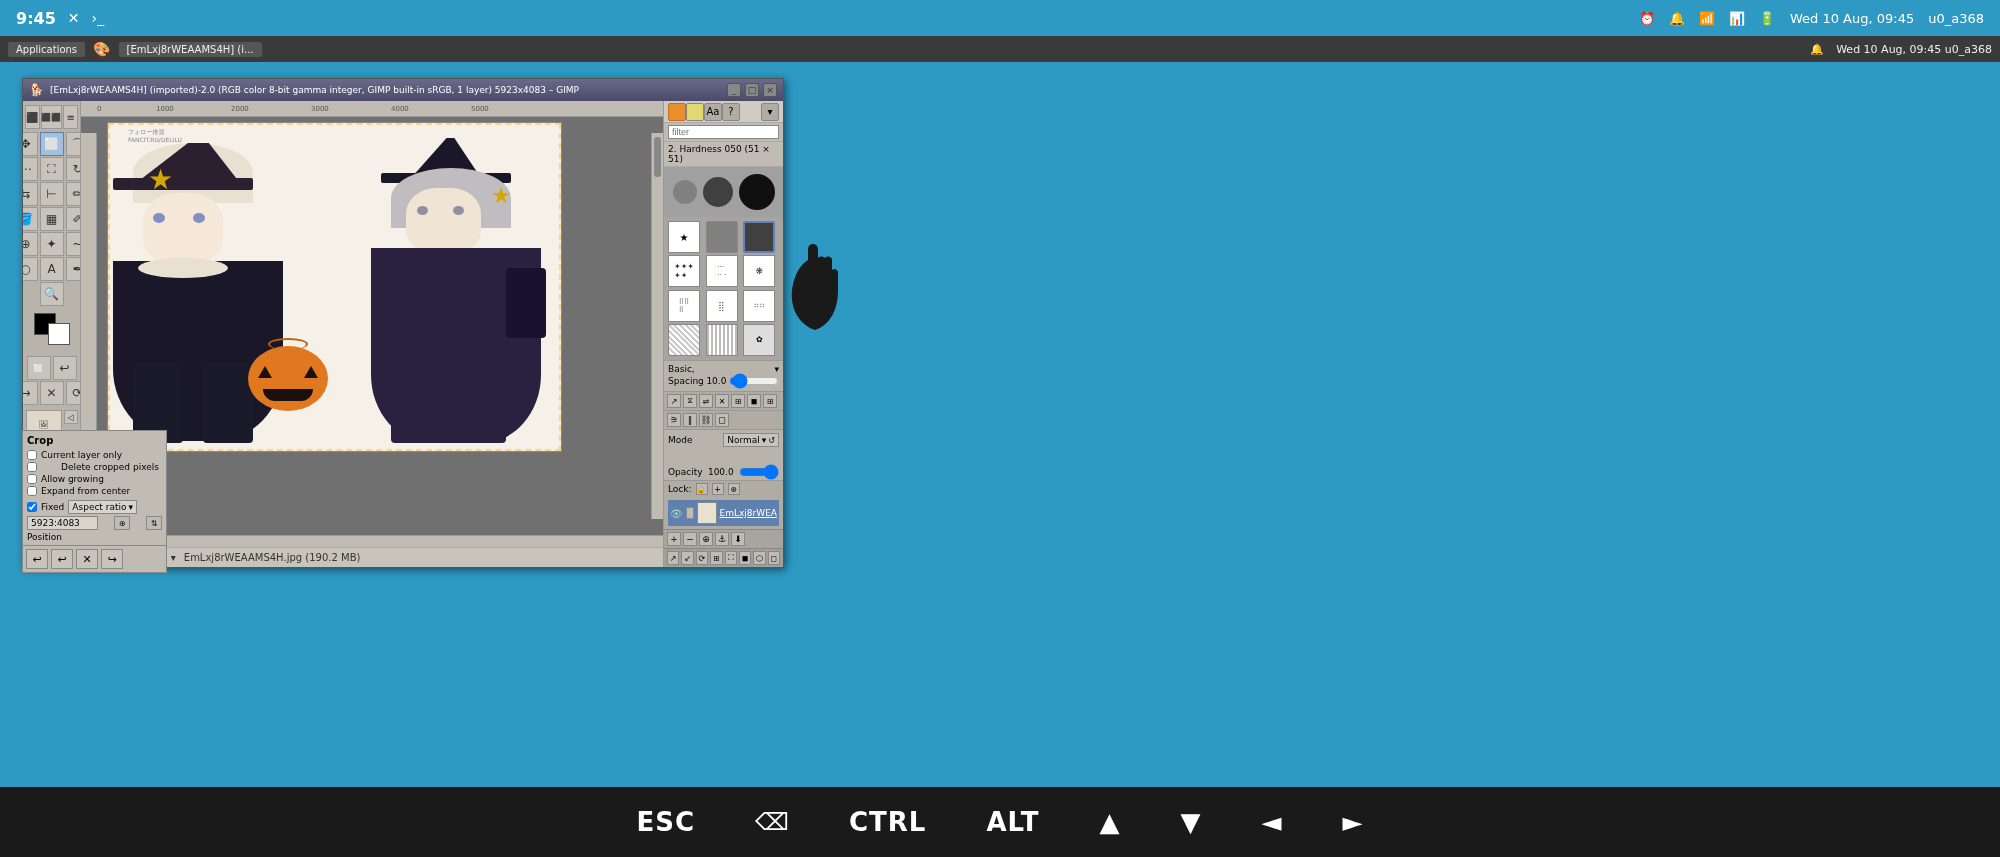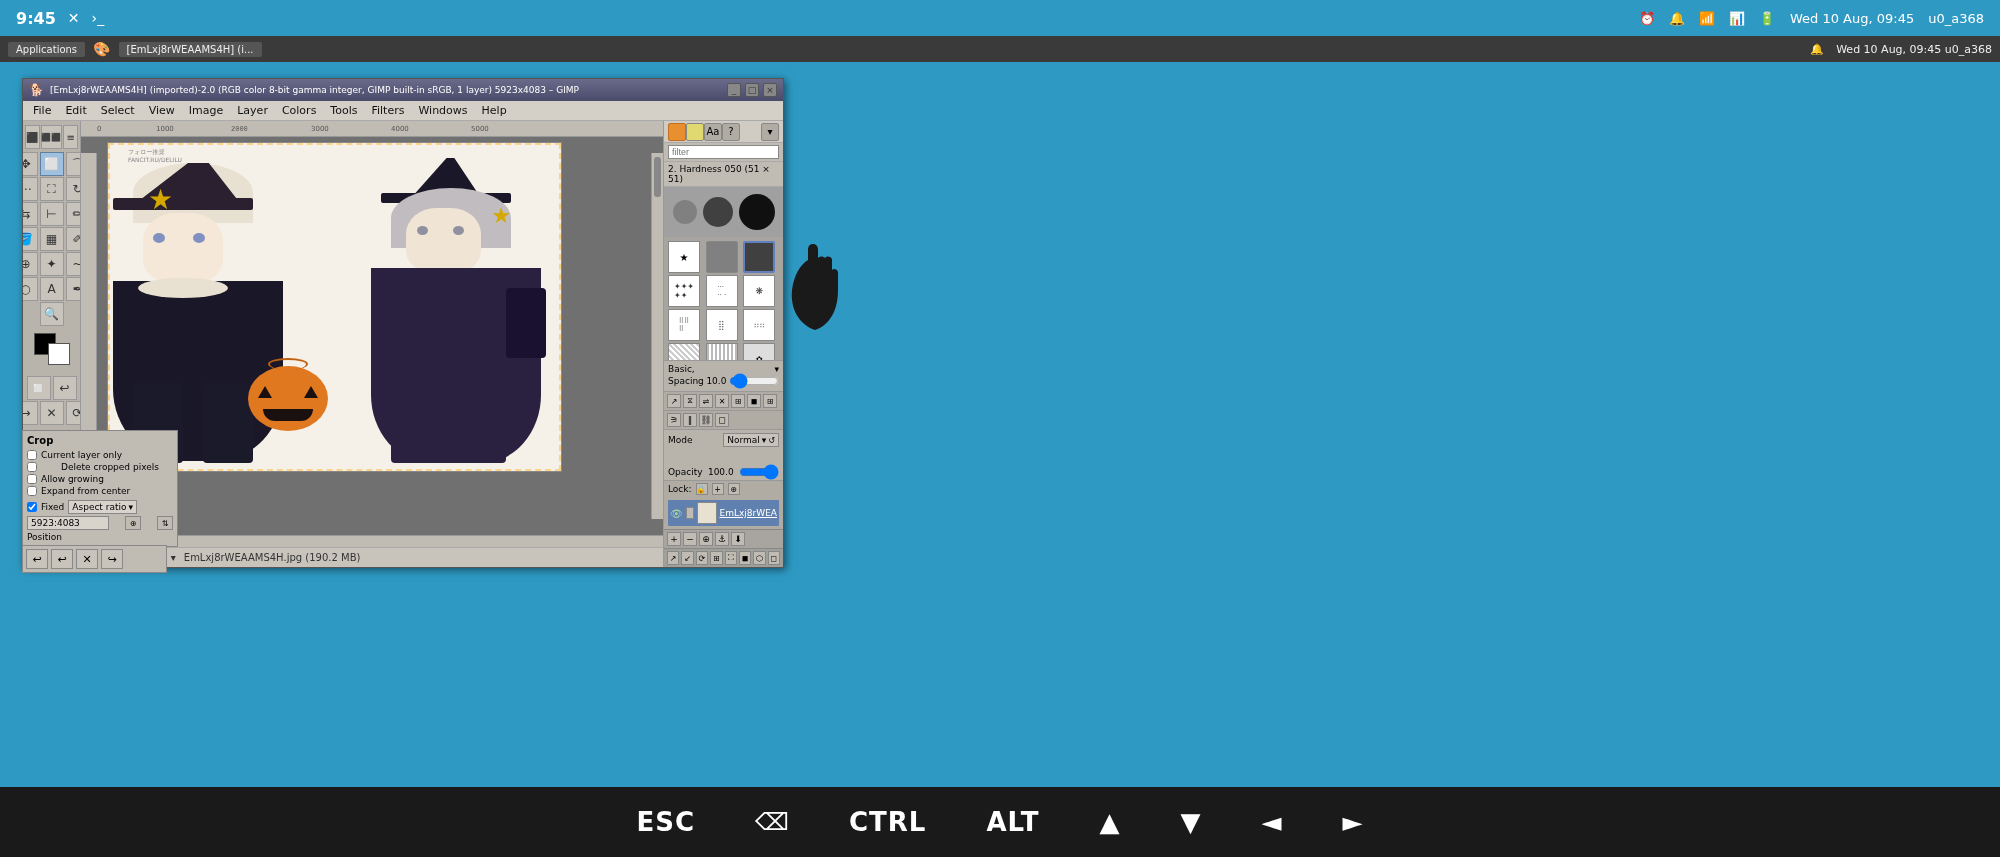--- a/index.html
+++ b/index.html
@@ -387,33 +387,20 @@
       <span style="font-size:12px;">🐕</span>
       <span style="font-size:9px;">[EmLxj8rWEAAMS4H] (imported)-2.0 (RGB color 8-bit gamma integer, GIMP built-in sRGB, 1 layer) 5923x4083 – GIMP</span>
     </div>
     <div class="gimp-titlebar-buttons">
       <div class="gimp-titlebar-btn">_</div>
       <div class="gimp-titlebar-btn">□</div>
       <div class="gimp-titlebar-btn">×</div>
     </div>
   </div>
 
-  <div class="gimp-menubar">
-    <span class="gimp-menu-item">File</span>
-    <span class="gimp-menu-item">Edit</span>
-    <span class="gimp-menu-item">Select</span>
-    <span class="gimp-menu-item">View</span>
-    <span class="gimp-menu-item">Image</span>
-    <span class="gimp-menu-item">Layer</span>
-    <span class="gimp-menu-item">Colors</span>
-    <span class="gimp-menu-item">Tools</span>
-    <span class="gimp-menu-item">Filters</span>
-    <span class="gimp-menu-item">Windows</span>
-    <span class="gimp-menu-item">Help</span>
-  </div>
 
   <div class="gimp-body">
 
     <div class="gimp-toolbar">
 
       <div style="display:flex; gap:1px; margin-bottom:2px; width:100%; justify-content:center;">
         <div class="tool-btn" style="font-size:10px;">⬛</div>
         <div class="tool-btn" style="font-size:8px;">⬛⬛</div>
         <div class="tool-btn" style="font-size:10px;">≡</div>
       </div>
@@ -476,21 +463,21 @@
         <div class="tool-btn" style="width:36px; height:28px; background:#e0d8c8; overflow:hidden; font-size:8px;">🖼</div>
         <div class="tool-btn" style="width:14px; height:14px; font-size:8px;">◁</div>
       </div>
     </div>
 
     <div class="gimp-canvas-area">
 
       <div class="gimp-ruler-h">
         <span style="position:absolute; left:16px; font-size:7px; color:#555;">0</span>
         <span style="position:absolute; left:75px; font-size:7px; color:#555;">1000</span>
-        <span style="position:absolute; left:150px; font-size:7px; color:#555;font-family:Liberation Mono, monospace;">2000</span>
+        <span style="position:absolute; left:150px; font-size:7px; color:#555;">2000</span>
         <span style="position:absolute; left:230px; font-size:7px; color:#555;">3000</span>
         <span style="position:absolute; left:310px; font-size:7px; color:#555;">4000</span>
         <span style="position:absolute; left:390px; font-size:7px; color:#555;">5000</span>
       </div>
 
       <div class="canvas-container">
 
         <div class="gimp-ruler-v"></div>
 
         <div class="gimp-canvas">
@@ -700,21 +687,21 @@
         <div style="width:14px; height:14px; background:#c0bcb4; border:1px solid #888; font-size:8px; display:flex; align-items:center; justify-content:center;">⊞</div>
         <div style="width:14px; height:14px; background:#c0bcb4; border:1px solid #888; font-size:8px; display:flex; align-items:center; justify-content:center;">⛶</div>
         <div style="width:14px; height:14px; background:#c0bcb4; border:1px solid #888; font-size:8px; display:flex; align-items:center; justify-content:center;">◼</div>
         <div style="width:14px; height:14px; background:#c0bcb4; border:1px solid #888; font-size:8px; display:flex; align-items:center; justify-content:center;">⬡</div>
         <div style="width:14px; height:14px; background:#c0bcb4; border:1px solid #888; font-size:8px; display:flex; align-items:center; justify-content:center;">◻</div>
       </div>
     </div>
   </div>
 </div>
 
-<div style="position:absolute; left:22px; top:430px; width:156px; background:#c0bcb4; border:1px solid #888; padding:4px; font-size:10px;">
+<div style="position:absolute; left:22px; top:430px; width:145px; background:#c0bcb4; border:1px solid #888; padding:4px; font-size:10px;">
   <div style="font-weight:bold; margin-bottom:4px; font-size:10px;">Crop</div>
 
   <div style="display:flex; align-items:center; gap:4px; margin-bottom:2px;">
     <input type="checkbox" style="width: 10px; height: 10px;">
     <span style="font-size:9px;">Current layer only</span>
   </div>
 
   <div style="display:flex; align-items:center; gap:4px; margin-bottom:2px;">
     <input type="checkbox" style="width: 10px; height: 10px;">
     <span style="font-size:9px;padding-left:20px;">Delete cropped pixels</span>

